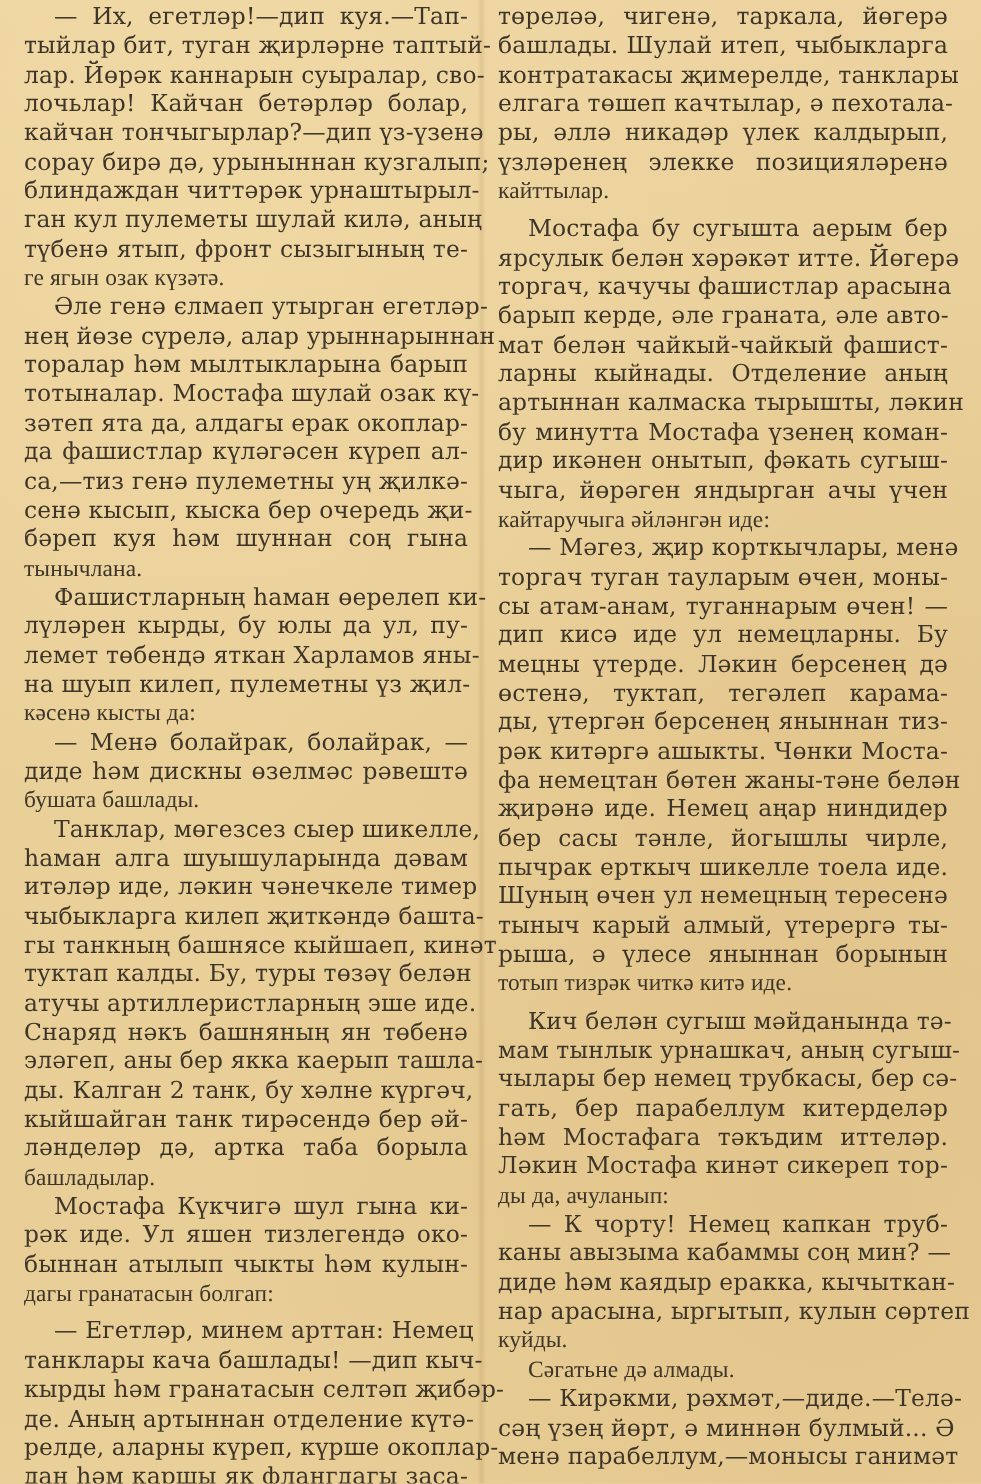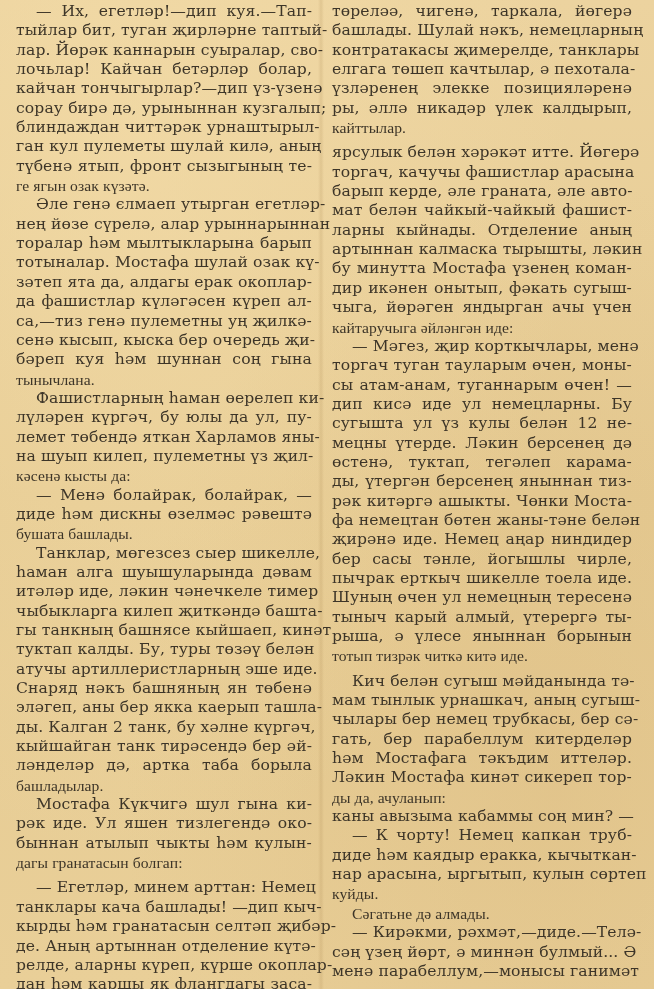--- a/index.html
+++ b/index.html
@@ -88,21 +88,21 @@
       <span class="line">нең йөзе сүрелә, алар урыннарыннан</span>
       <span class="line">торалар һәм мылтыкларына барып</span>
       <span class="line">тотыналар. Мостафа шулай озак кү-</span>
       <span class="line">зәтеп ята да, алдагы ерак окоплар-</span>
       <span class="line">да фашистлар күләгәсен күреп ал-</span>
       <span class="line">са,—тиз генә пулеметны уң җилкә-</span>
       <span class="line">сенә кысып, кыска бер очередь җи-</span>
       <span class="line">бәреп куя һәм шуннан соң гына</span>
       <span class="line last">тынычлана.</span>
       <span class="line indent">Фашистларның һаман өерелеп ки-</span>
-      <span class="line">лүләрен күргәч, бу юлы да ул, пу-</span>
+      <span class="line">лүләрен кырды, бу юлы да ул, пу-</span>
       <span class="line">лемет төбендә яткан Харламов яны-</span>
       <span class="line">на шуып килеп, пулеметны үз җил-</span>
       <span class="line last">кәсенә кысты да:</span>
       <span class="line indent">— Менә болайрак, болайрак, —</span>
       <span class="line">диде һәм дискны өзелмәс рәвештә</span>
       <span class="line last">бушата башлады.</span>
       <span class="line indent">Танклар, мөгезсез сыер шикелле,</span>
       <span class="line">һаман алга шуышуларында дәвам</span>
       <span class="line">итәләр иде, ләкин чәнечкеле тимер</span>
       <span class="line">чыбыкларга килеп җиткәндә башта-</span>
@@ -122,64 +122,64 @@
       <span class="gap"></span>
       <span class="line indent">— Егетләр, минем арттан: Немец</span>
       <span class="line">танклары кача башлады! —дип кыч-</span>
       <span class="line">кырды һәм гранатасын селтәп җибәр-</span>
       <span class="line">де. Аның артыннан отделение күтә-</span>
       <span class="line">релде, аларны күреп, күрше окоплар-</span>
       <span class="line">дан һәм каршы як флангдагы заса-</span>
     </div>
   <div class="column col-right" id="col-right">
       <span class="line">төреләә, чигенә, таркала, йөгерә</span>
-      <span class="line">башлады. Шулай нәкъ, немецларның</span>
+      <span class="line">башлады. Шулай итеп, чыбыкларга</span>
       <span class="line">контратакасы җимерелде, танклары</span>
       <span class="line">елгага төшеп качтылар, ә пехотала-</span>
+      <span class="line">ры, әллә никадәр үлек калдырып,</span>
       <span class="line">үзләренең элекке позицияләренә</span>
-      <span class="line">ры, әллә никадәр үлек калдырып,</span>
       <span class="line last">кайттылар.</span>
       <span class="gap"></span>
+      <span class="line indent">Мостафа бу сугышта аерым бер</span>
       <span class="line">ярсулык белән хәрәкәт итте. Йөгерә</span>
       <span class="line">торгач, качучы фашистлар арасына</span>
       <span class="line">барып керде, әле граната, әле авто-</span>
       <span class="line">мат белән чайкый-чайкый фашист-</span>
       <span class="line">ларны кыйнады. Отделение аның</span>
       <span class="line">артыннан калмаска тырышты, ләкин</span>
       <span class="line">бу минутта Мостафа үзенең коман-</span>
       <span class="line">дир икәнен онытып, фәкать сугыш-</span>
       <span class="line">чыга, йөрәген яндырган ачы үчен</span>
       <span class="line last">кайтаручыга әйләнгән иде:</span>
       <span class="line indent">— Мәгез, җир корткычлары, менә</span>
       <span class="line">торгач туган тауларым өчен, моны-</span>
       <span class="line">сы атам-анам, туганнарым өчен! —</span>
       <span class="line">дип кисә иде ул немецларны. Бу</span>
-      <span class="line">сугышта ул үз кулы белән 12 не-</span>
       <span class="line">мецны үтерде. Ләкин берсенең дә</span>
       <span class="line">өстенә, туктап, тегәлеп карама-</span>
       <span class="line">ды, үтергән берсенең яныннан тиз-</span>
       <span class="line">рәк китәргә ашыкты. Чөнки Моста-</span>
       <span class="line">фа немецтан бөтен жаны-тәне белән</span>
       <span class="line">җирәнә иде. Немец аңар ниндидер</span>
       <span class="line">бер сасы тәнле, йогышлы чирле,</span>
       <span class="line">пычрак ерткыч шикелле тоела иде.</span>
       <span class="line">Шуның өчен ул немецның тересенә</span>
       <span class="line">тыныч карый алмый, үтерергә ты-</span>
       <span class="line">рыша, ә үлесе яныннан борынын</span>
       <span class="line last">тотып тизрәк читкә китә иде.</span>
       <span class="gap"></span>
       <span class="line indent">Кич белән сугыш мәйданында тә-</span>
       <span class="line">мам тынлык урнашкач, аның сугыш-</span>
       <span class="line">чылары бер немец трубкасы, бер сә-</span>
       <span class="line">гать, бер парабеллум китерделәр</span>
       <span class="line">һәм Мостафага тәкъдим иттеләр.</span>
       <span class="line">Ләкин Мостафа кинәт сикереп тор-</span>
       <span class="line last">ды да, ачуланып:</span>
+      <span class="line indent">— К чорту! Немец капкан труб-</span>
       <span class="line">каны авызыма кабаммы соң мин? —</span>
-      <span class="line indent">— К чорту! Немец капкан труб-</span>
       <span class="line">диде һәм каядыр еракка, кычыткан-</span>
       <span class="line">нар арасына, ыргытып, кулын сөртеп</span>
       <span class="line last">куйды.</span>
       <span class="line indent last">Сәгатьне дә алмады.</span>
       <span class="line indent">— Кирәкми, рәхмәт,—диде.—Телә-</span>
       <span class="line">сәң үзең йөрт, ә миннән булмый... Ә</span>
       <span class="line">менә парабеллум,—монысы ганимәт</span>
     </div>
 </div>
 

